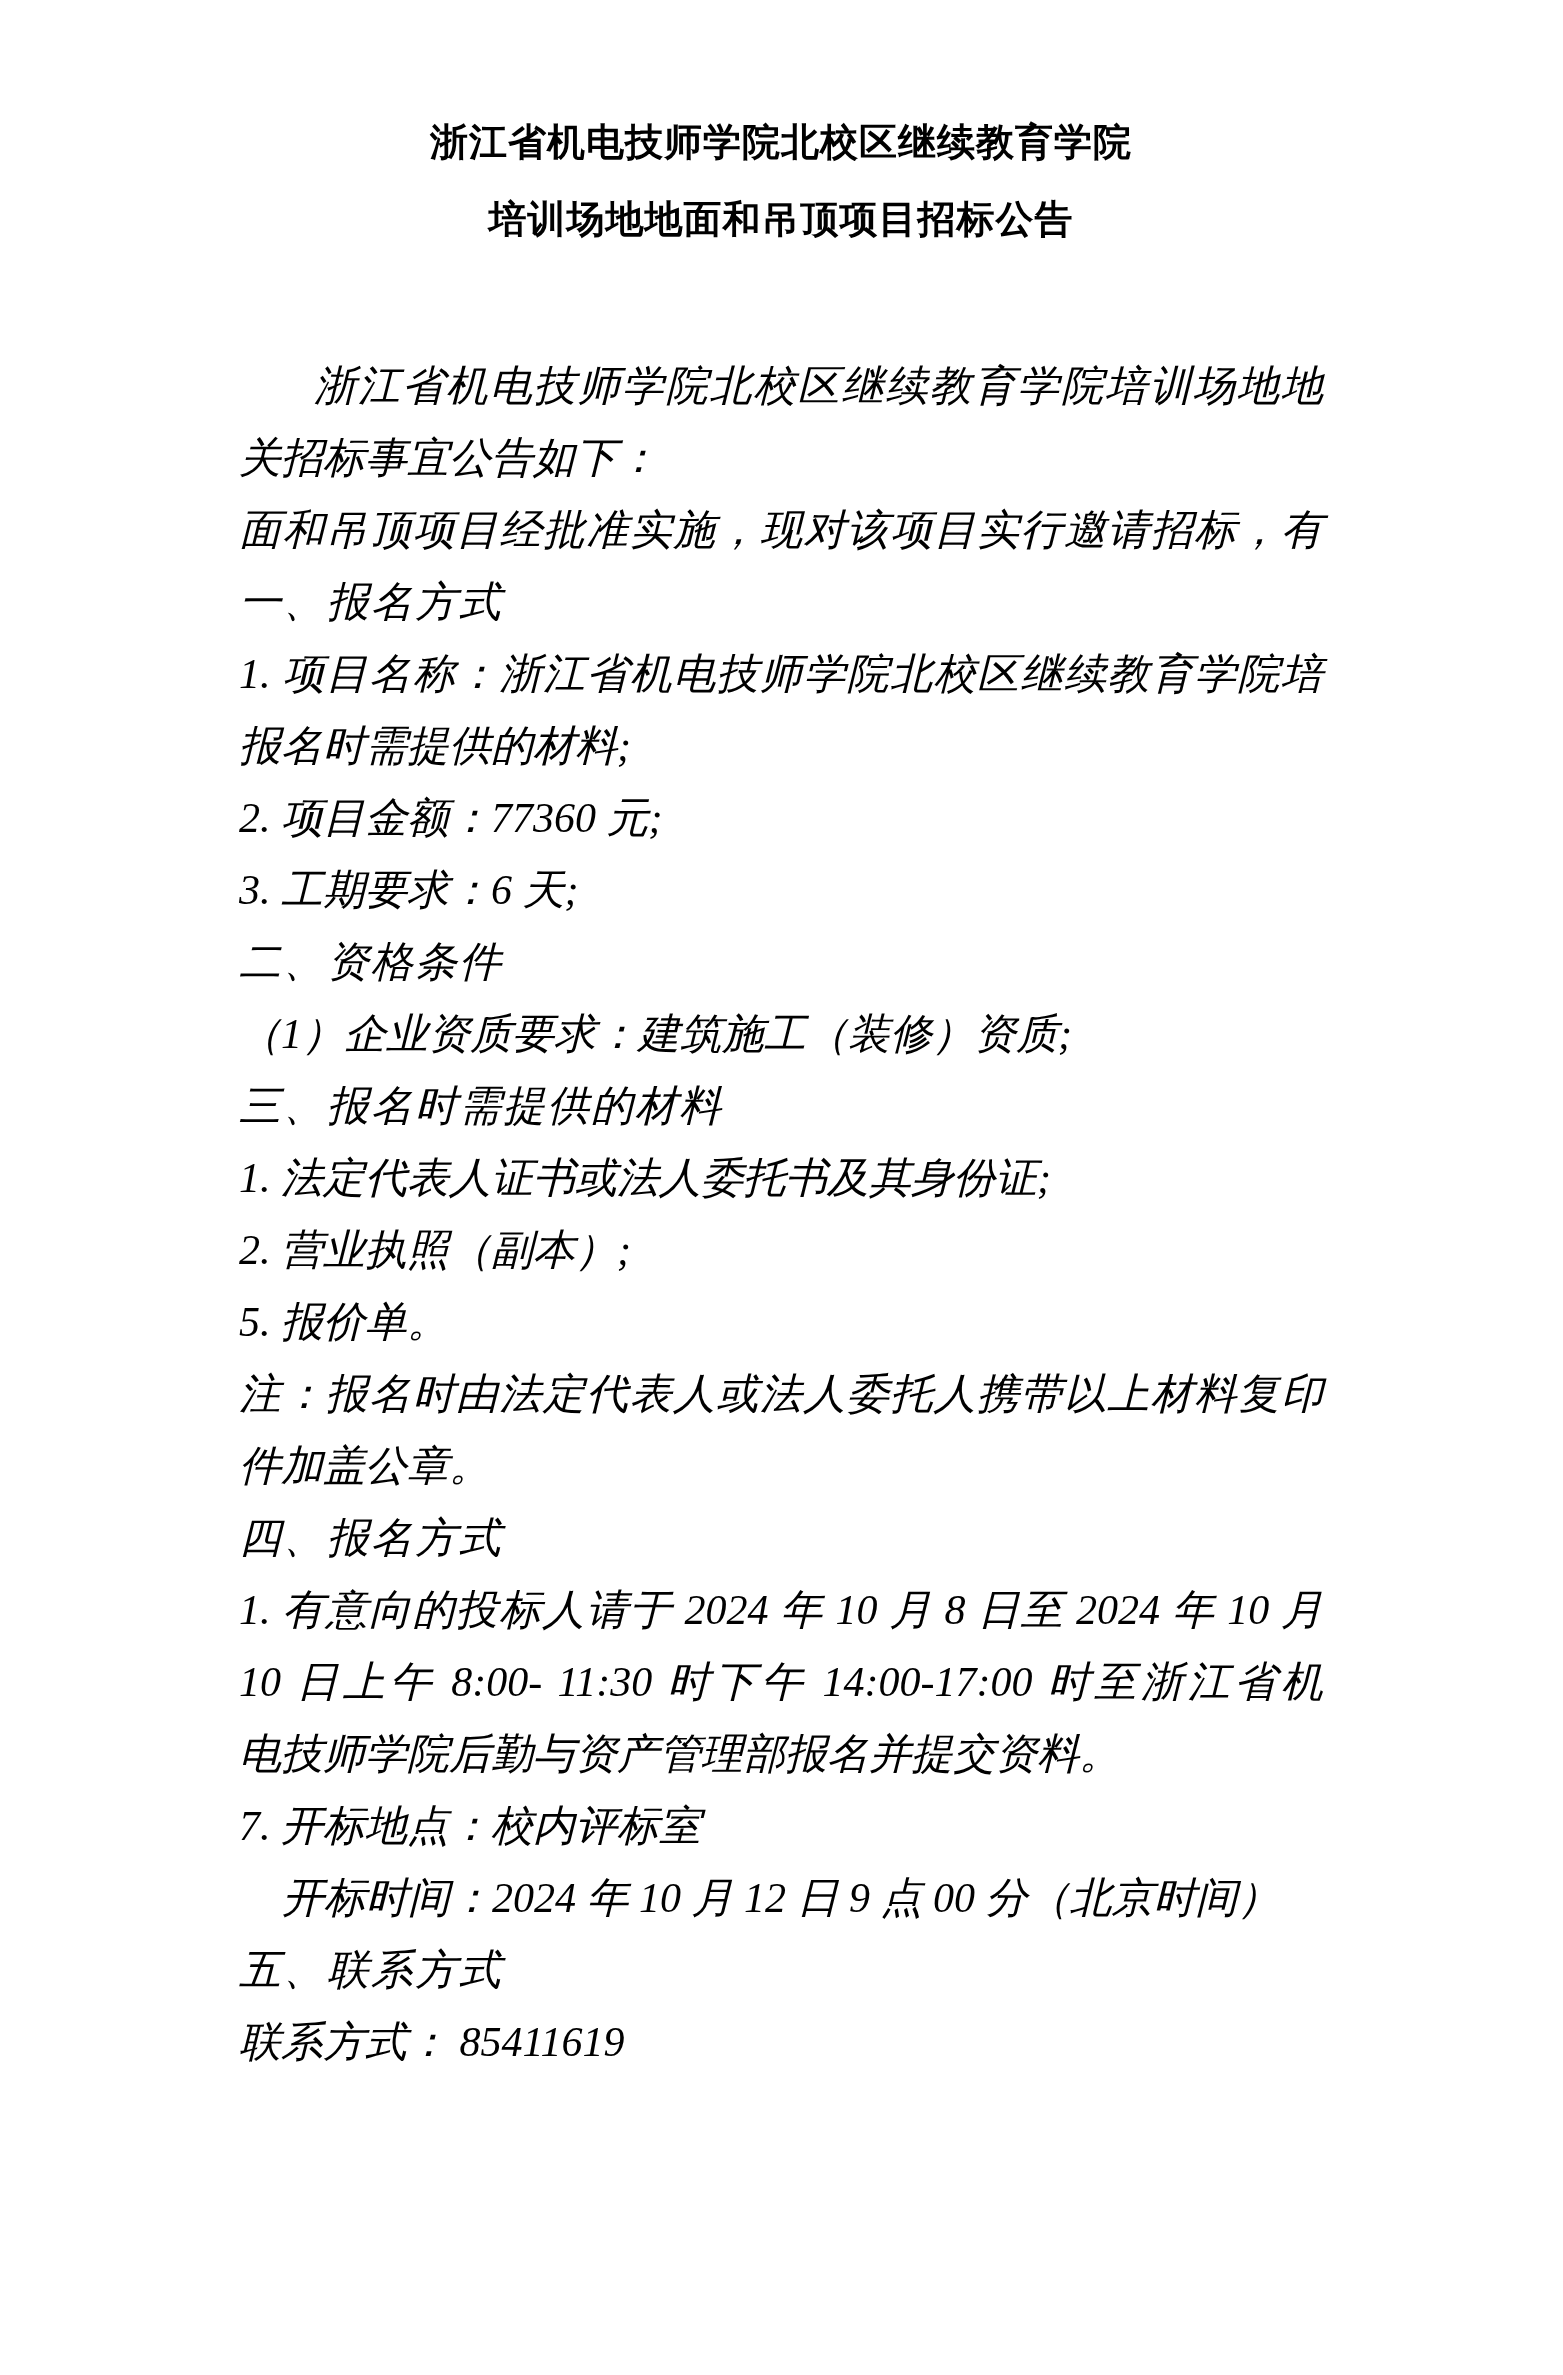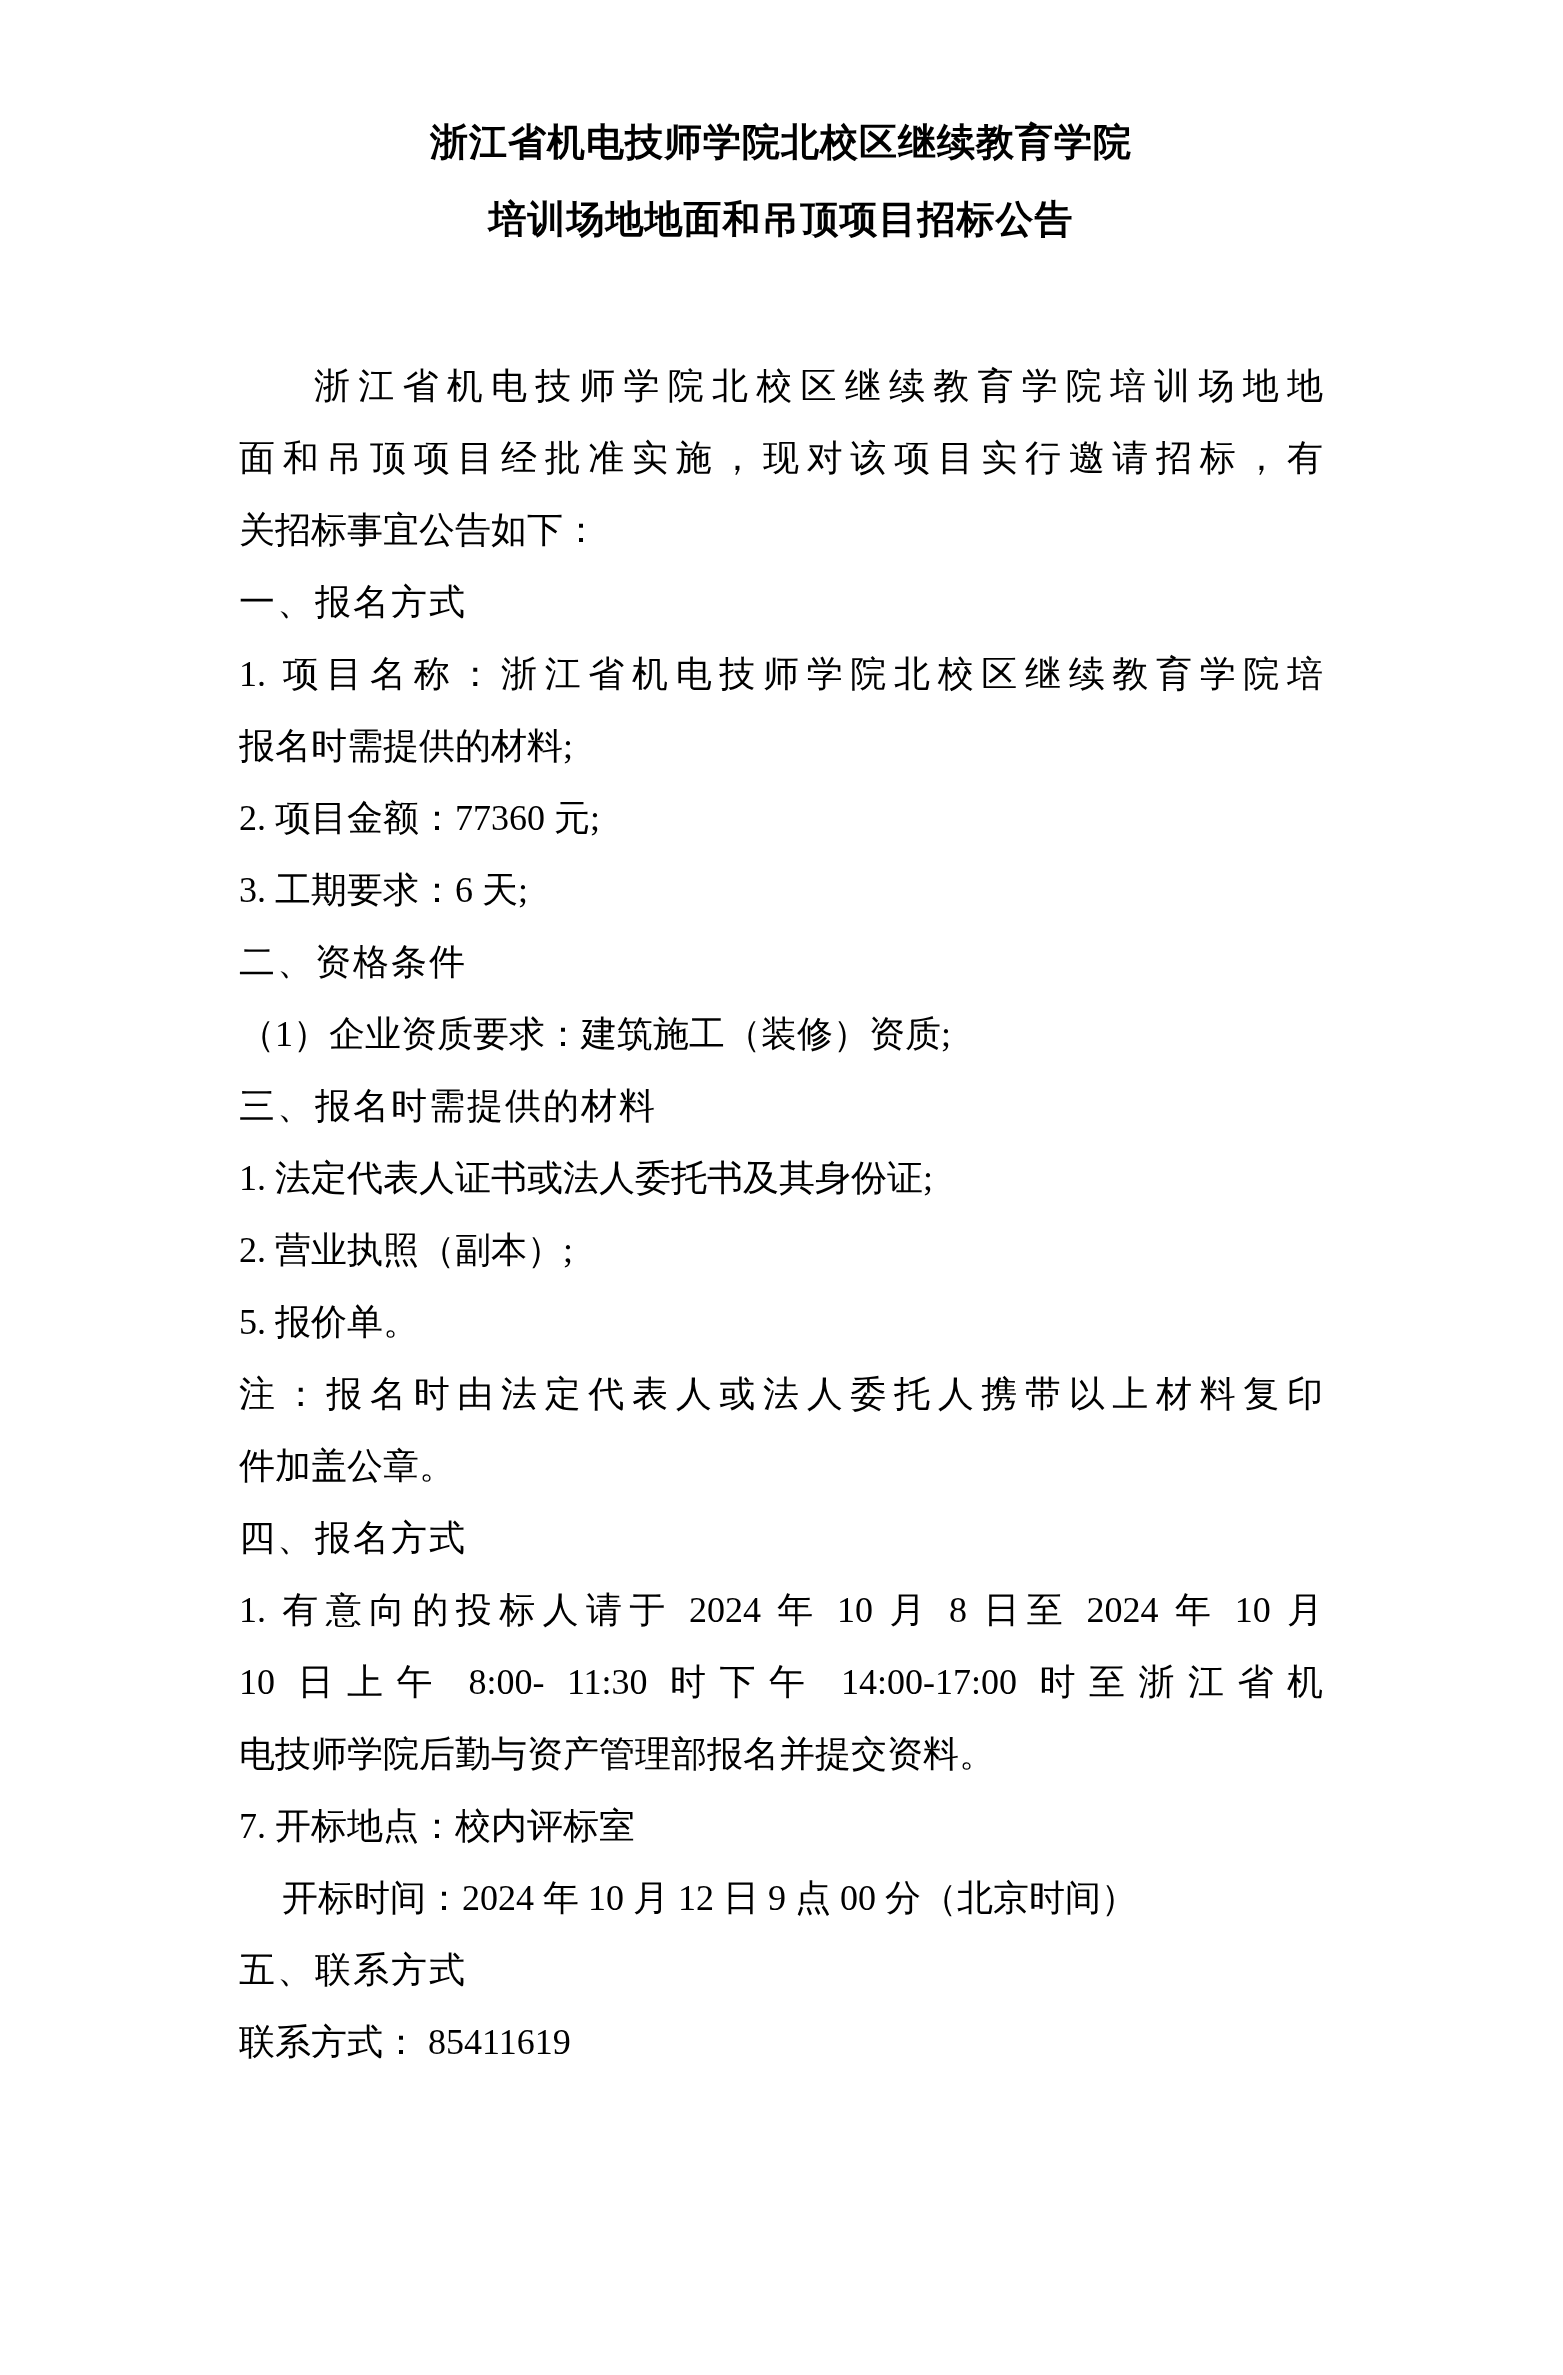--- a/index.html
+++ b/index.html
@@ -20,21 +20,22 @@
     font-weight: bold;
     letter-spacing: 1px;
   }
   .title-line {
     line-height: 77px;
     white-space: nowrap;
   }
   .doc-body {
     margin: 92px 0 0 239px;
     width: 1084px;
-    font-size: 36px;
+    font-size: 42px;
+    font-style: italic;
   }
   .line {
     height: 72px;
     line-height: 72px;
     white-space: nowrap;
   }
   .line.fill {
     white-space: normal;
     text-align: justify;
     text-align-last: justify;
@@ -49,22 +50,22 @@
 <div class="doc">
   <div class="doc-title">
 
   <div class="title-line">浙江省机电技师学院北校区继续教育学院</div>
       <div class="title-line">培训场地地面和吊顶项目招标公告</div>
     </div>
 
   <div class="doc-body">
 
   <div class="line fill" style="padding-left: 75px;">浙江省机电技师学院北校区继续教育学院培训场地地</div>
+      <div class="line">关招标事宜公告如下：</div>
       <div class="line fill">面和吊顶项目经批准实施，现对该项目实行邀请招标，有</div>
-      <div class="line">关招标事宜公告如下：</div>
       <div class="line heading">一、报名方式</div>
       <div class="line fill">1. 项目名称：浙江省机电技师学院北校区继续教育学院培</div>
       <div class="line">报名时需提供的材料;</div>
       <div class="line">2. 项目金额：77360 元;</div>
       <div class="line">3. 工期要求：6 天;</div>
       <div class="line heading">二、资格条件</div>
       <div class="line">（1）企业资质要求：建筑施工（装修）资质;</div>
       <div class="line heading">三、报名时需提供的材料</div>
       <div class="line">1. 法定代表人证书或法人委托书及其身份证;</div>
       <div class="line">2. 营业执照（副本）;</div>

